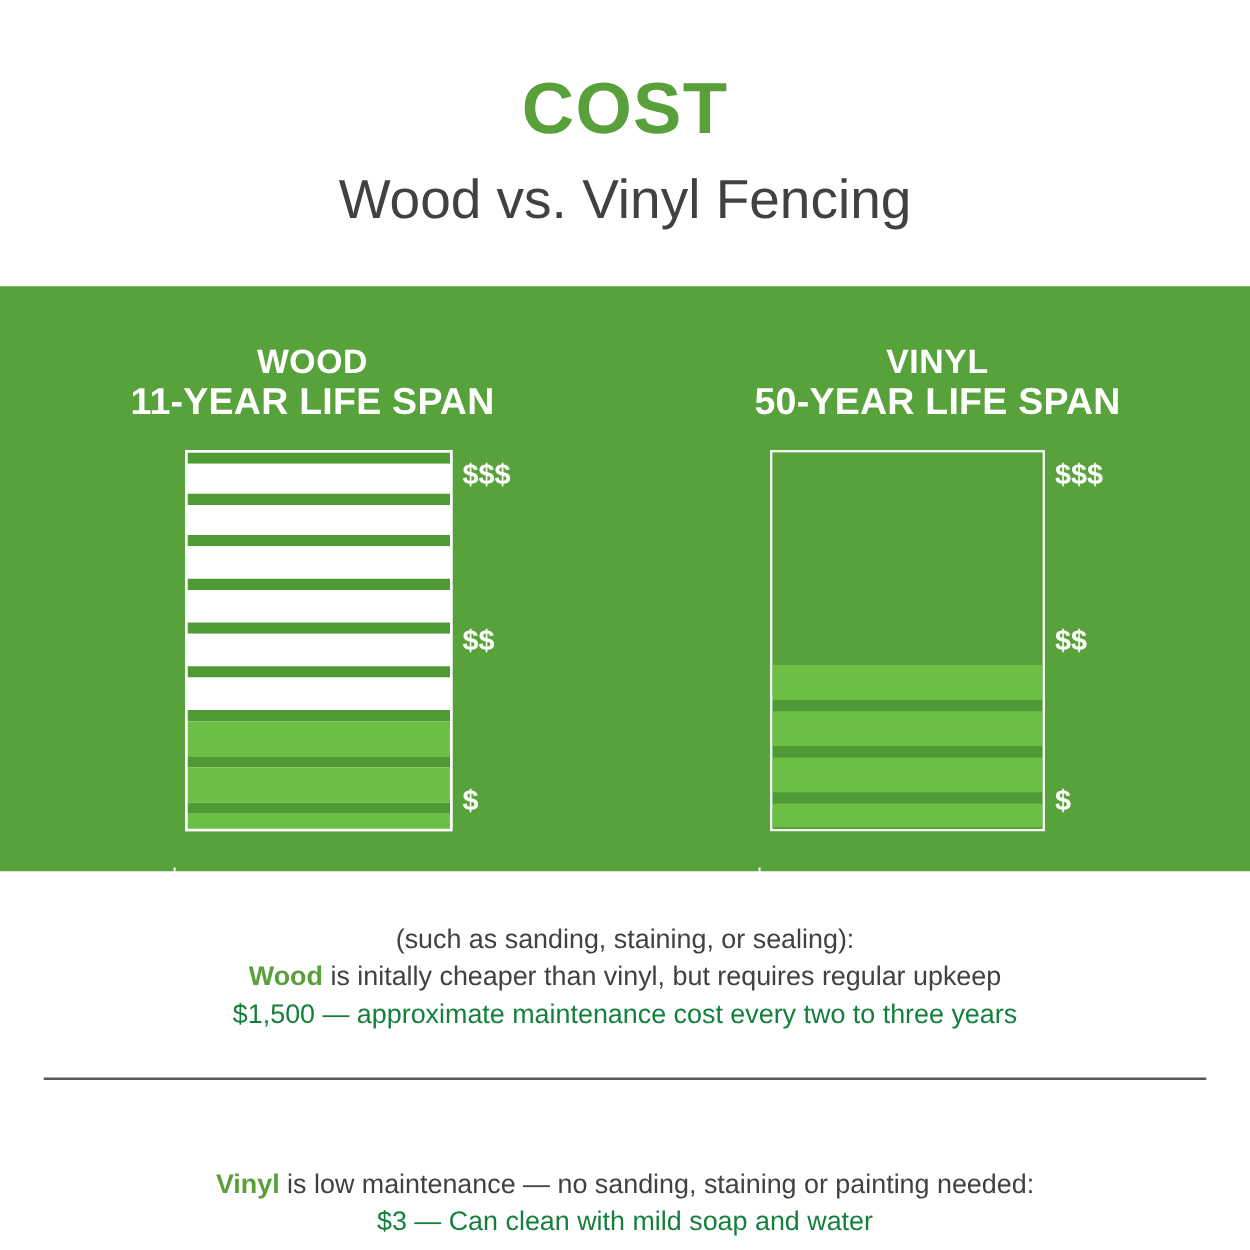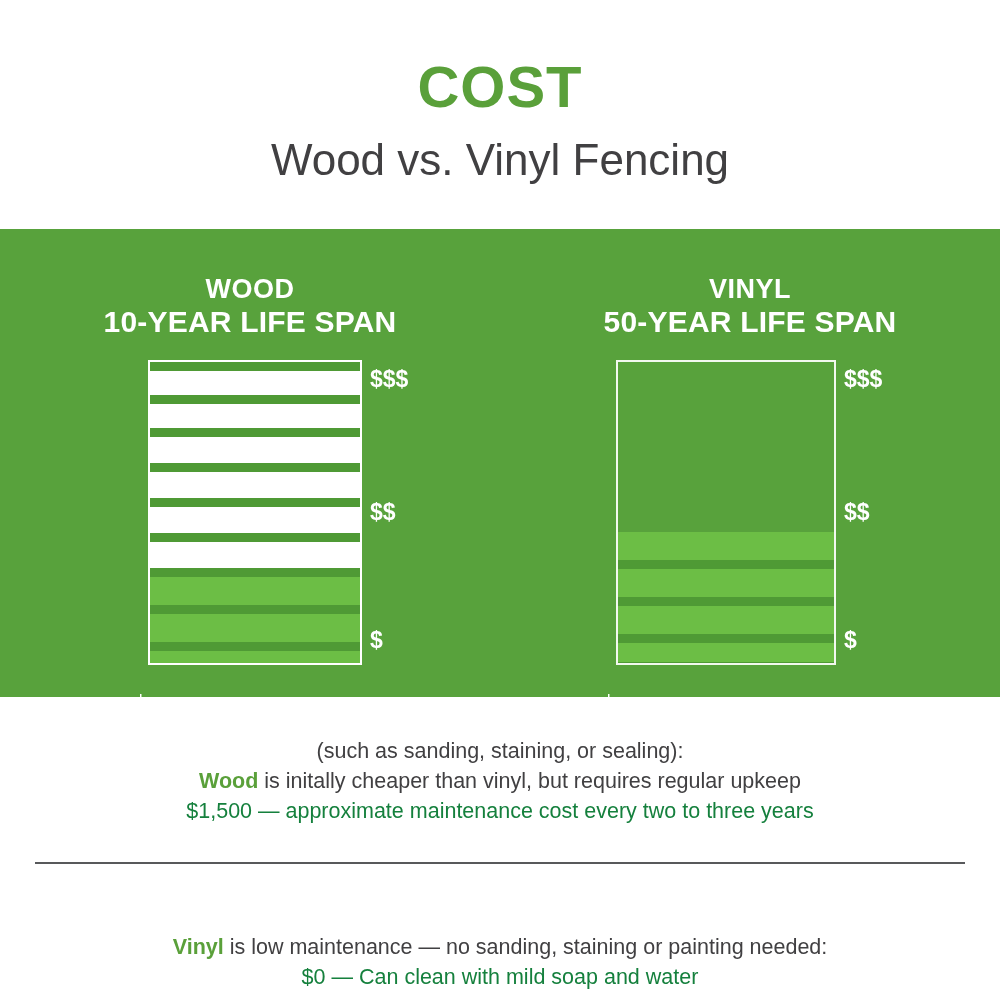--- a/index.html
+++ b/index.html
@@ -180,21 +180,21 @@
   <div class="header">
     <h1 class="main-title">COST</h1>
     <h2 class="subtitle">Wood vs. Vinyl Fencing</h2>
   </div>
 
   <div class="green-panel">
 
     <div class="chart-block wood">
       <div class="chart-heading">
         <span class="line1">WOOD</span>
-        <span class="line2">10-YEAR LIFE SPAN</span>
+        <span class="line2">11-YEAR LIFE SPAN</span>
       </div>
       <div class="axis-label">TOTAL COST</div>
       <div class="plot" id="plot-wood">
           <div class="band" style="top: 0px; height: 9px; background: rgb(79, 154, 53);"></div>
           <div class="band" style="top: 9px; height: 24px; background: rgb(255, 255, 255);"></div>
           <div class="band" style="top: 33px; height: 9px; background: rgb(79, 154, 53);"></div>
           <div class="band" style="top: 42px; height: 24px; background: rgb(255, 255, 255);"></div>
           <div class="band" style="top: 66px; height: 9px; background: rgb(79, 154, 53);"></div>
           <div class="band" style="top: 75px; height: 26px; background: rgb(255, 255, 255);"></div>
           <div class="band" style="top: 101px; height: 9px; background: rgb(79, 154, 53);"></div>
@@ -242,16 +242,16 @@
   <div class="note note-wood">
     <div>(such as sanding, staining, or sealing):</div>
     <div><span class="strong-green">Wood</span><span> is initally cheaper than vinyl, but requires regular upkeep</span></div>
     <div class="light-green-text">$1,500 — approximate maintenance cost every two to three years</div>
   </div>
 
   <div class="divider"></div>
 
   <div class="note note-vinyl">
     <div><span class="strong-green">Vinyl</span><span> is low maintenance — no sanding, staining or painting needed:</span></div>
-    <div class="light-green-text">$0 — Can clean with mild soap and water</div>
+    <div class="light-green-text">$3 — Can clean with mild soap and water</div>
   </div>
 
 </div>
 
 </body></html>

